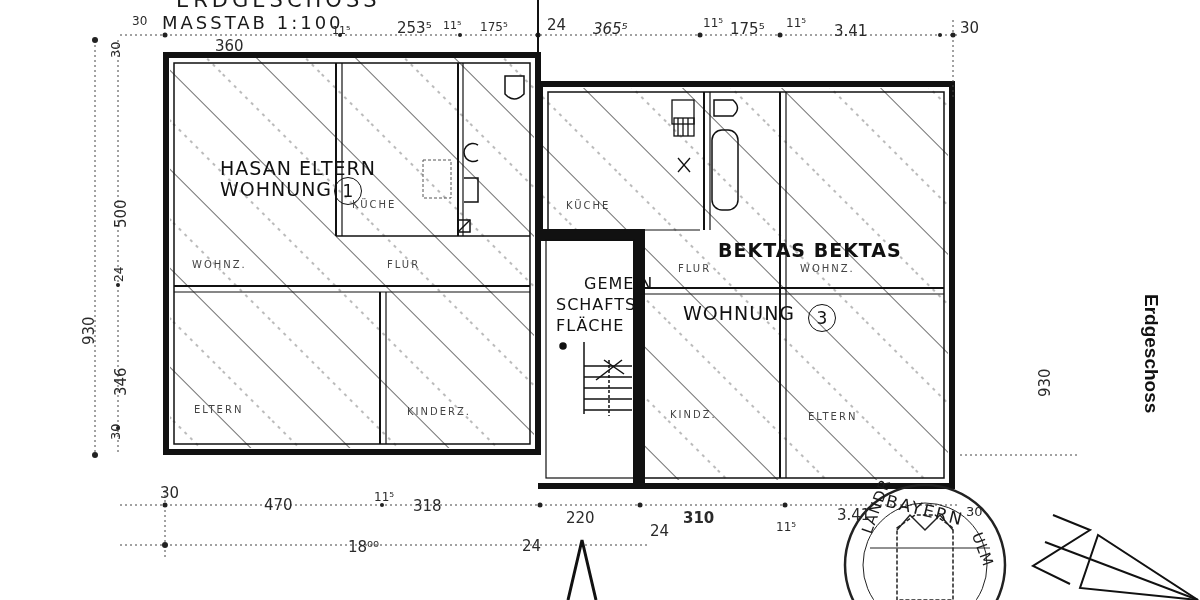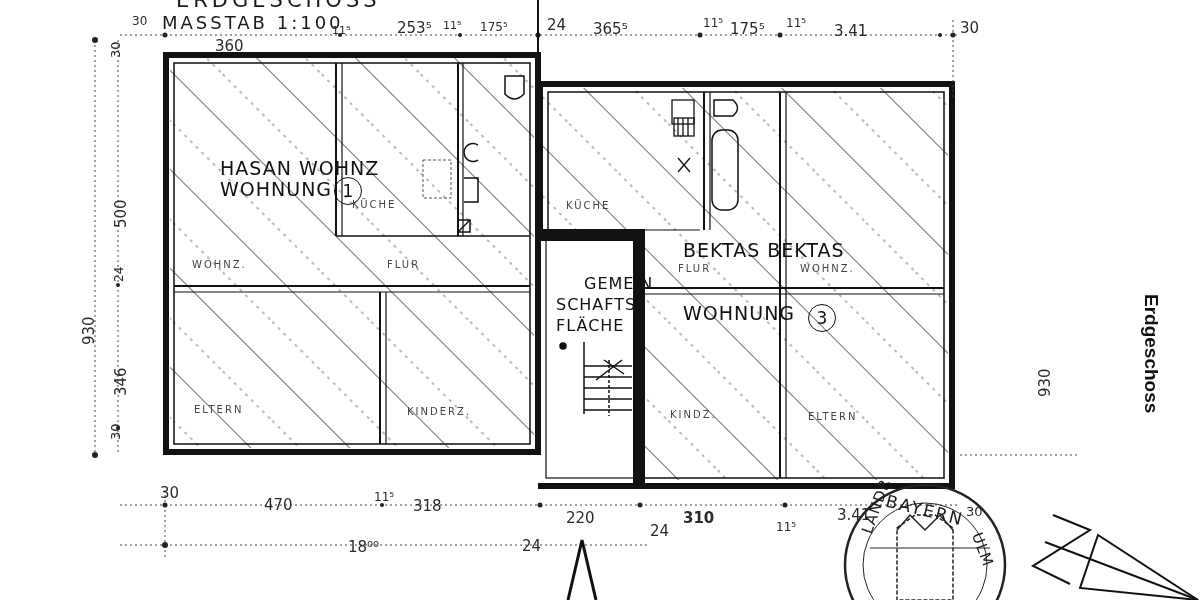--- a/index.html
+++ b/index.html
@@ -160,25 +160,25 @@
     <path d="M1045 542 L1198 600"></path>
     <path d="M1098 535 L1080 588 L1198 600 Z"></path>
   </g>
 </svg>
 
 <div class="lbl title" style="left:176px; top:-12px;">ERDGESCHOSS</div>
 <div class="lbl" style="left:162px; top:12px; font-size:18px; letter-spacing:3px;">MASSTAB 1:100</div>
 
 <div class="side-title" style="left:1162px; top:294px;">Erdgeschoss</div>
 
-<div class="lbl tenant" style="left:220px; top:157px;">HASAN WOHNZ</div>
+<div class="lbl tenant" style="left:220px; top:157px;">HASAN ELTERN</div>
 <div class="lbl tenant" style="left:220px; top:178px;">WOHNUNG</div>
 <div class="circle-num" style="left:334px; top:177px;">1</div>
 
-<div class="lbl tenant" style="left:683px; top:239px;">BEKTAS BEKTAS</div>
+<div class="lbl tenant" style="left:718px; top:239px;font-weight:bold;">BEKTAS BEKTAS</div>
 <div class="lbl tenant" style="left:683px; top:302px;">WOHNUNG</div>
 <div class="circle-num" style="left:808px; top:304px;">3</div>
 
 <div class="lbl common" style="left:584px; top:273px;">GEMEIN</div>
 <div class="lbl common" style="left:556px; top:294px;">SCHAFTS</div>
 <div class="lbl common" style="left:556px; top:315px;">FLÄCHE</div>
 
 <div class="lbl room" style="left:352px; top:199px;">KÜCHE</div>
 <div class="lbl room" style="left:192px; top:259px;">WOHNZ.</div>
 <div class="lbl room" style="left:387px; top:259px;">FLUR</div>
@@ -190,21 +190,21 @@
 <div class="lbl room" style="left:670px; top:409px;">KINDZ.</div>
 <div class="lbl room" style="left:808px; top:411px;">ELTERN</div>
 
 <div class="dim" style="left:132px; top:14px; font-size:12px;">30</div>
 <div class="dim" style="left:215px; top:20px;margin-top:17px;">360</div>
 <div class="dim" style="left:332px; top:24px; font-size:11px;">11⁵</div>
 <div class="dim" style="left:385px; top:19px;margin-left:12px;">253⁵</div>
 <div class="dim" style="left:443px; top:19px; font-size:11px;">11⁵</div>
 <div class="dim" style="left:480px; top:20px; font-size:12px;">175⁵</div>
 <div class="dim" style="left:547px; top:16px;">24</div>
-<div class="dim" style="left:593px; top:20px;">365⁵</div>
+<div class="dim" style="left:593px; top:20px;font-style:italic;">365⁵</div>
 <div class="dim" style="left:703px; top:16px; font-size:12px;">11⁵</div>
 <div class="dim" style="left:730px; top:20px;">175⁵</div>
 <div class="dim" style="left:786px; top:16px; font-size:12px;">11⁵</div>
 <div class="dim" style="left:834px; top:22px;">3.41</div>
 <div class="dim" style="left:960px; top:19px;">30</div>
 
 <div class="dim" style="left:160px; top:484px;">30</div>
 <div class="dim" style="left:264px; top:496px;text-align:right;">470</div>
 <div class="dim" style="left:374px; top:490px; font-size:12px;">11⁵</div>
 <div class="dim" style="left:413px; top:497px;">318</div>

